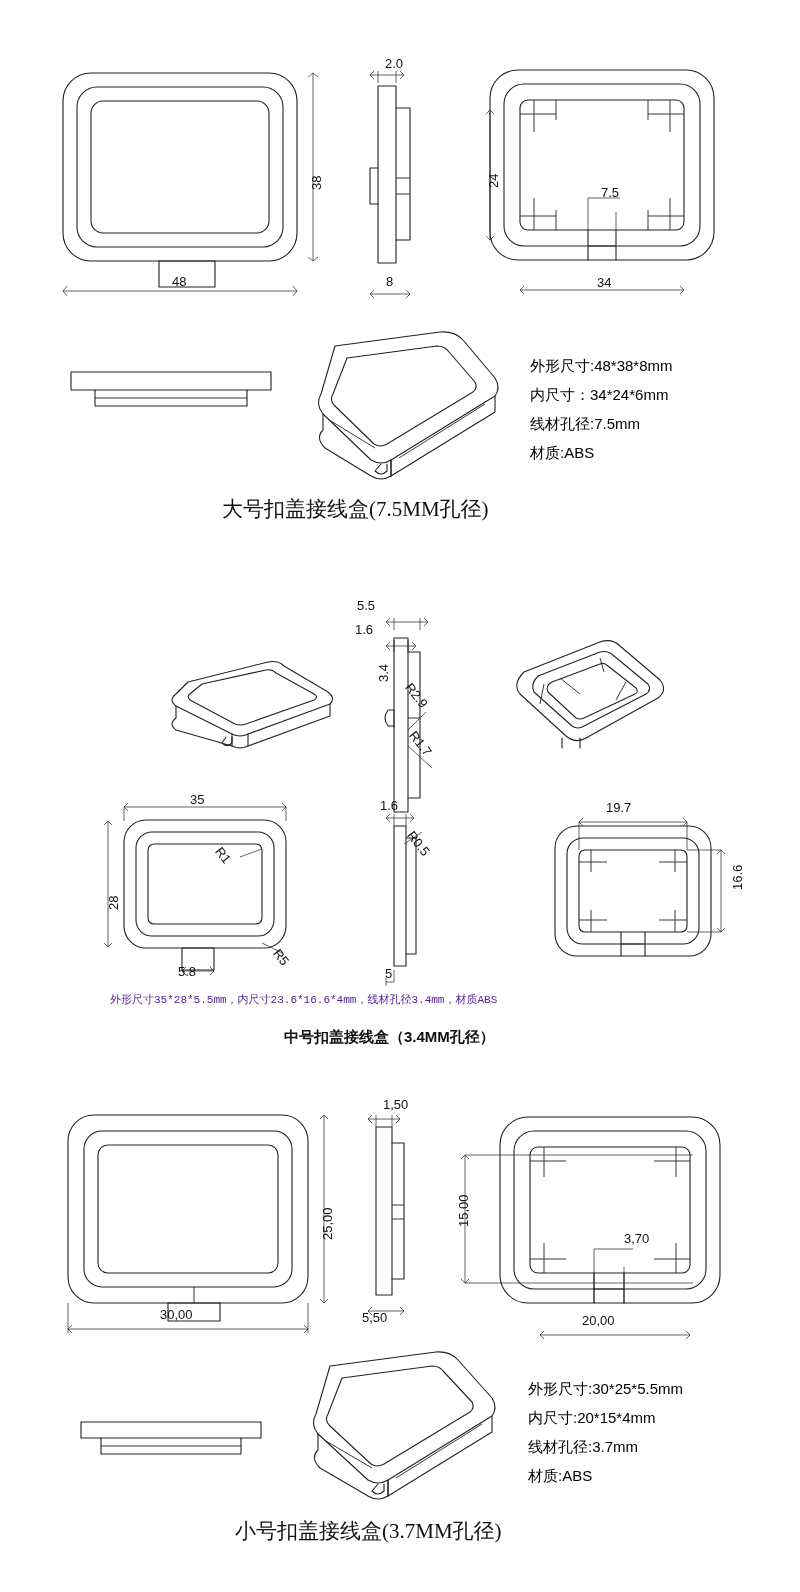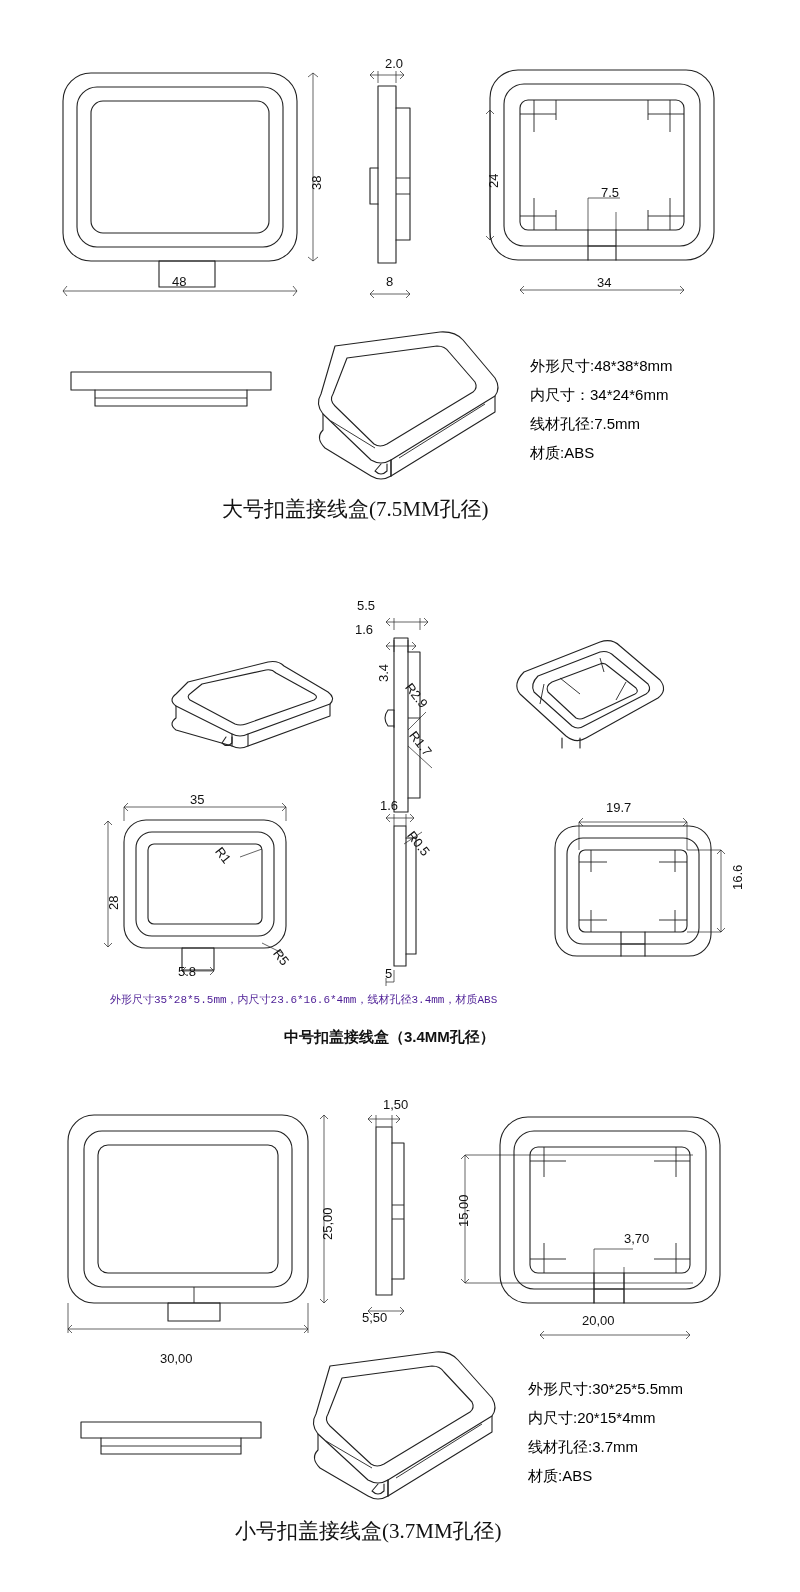--- a/index.html
+++ b/index.html
@@ -246,21 +246,21 @@
     <svg class="abs" style="left:60px;top:20px;" width="300" height="250">
       <path class="dim" d="M264 10 L264 198"></path>
       <path class="dim" d="M260 14 L264 10 L268 14"></path>
       <path class="dim" d="M260 194 L264 198 L268 194"></path>
       <path class="dim" d="M8 224 L248 224"></path>
       <path class="dim" d="M12 220 L8 224 L12 228"></path>
       <path class="dim" d="M244 220 L248 224 L244 228"></path>
       <path class="dim" d="M8 198 L8 228 M248 198 L248 228"></path>
     </svg>
     <div class="dimtxt rot90" style="left:320px;top:155px;">25,00</div>
-    <div class="dimtxt" style="left:160px;top:222px;margin-top:44px;">30,00</div>
+    <div class="dimtxt" style="left:160px;top:222px;">30,00</div>
 
     <svg class="abs" style="left:370px;top:28px;" width="55" height="200">
       <path class="ln" d="M6 14 L22 14 L22 182 L6 182 Z"></path>
       <path class="ln" d="M22 30 L34 30 L34 166 L22 166"></path>
       <path class="lnt" d="M22 92 L34 92"></path>
       <path class="lnt" d="M22 106 L34 106"></path>
     </svg>
     <svg class="abs" style="left:360px;top:12px;" width="90" height="240">
       <path class="dim" d="M16 30 L16 18"></path>
       <path class="dim" d="M32 30 L32 18"></path>

